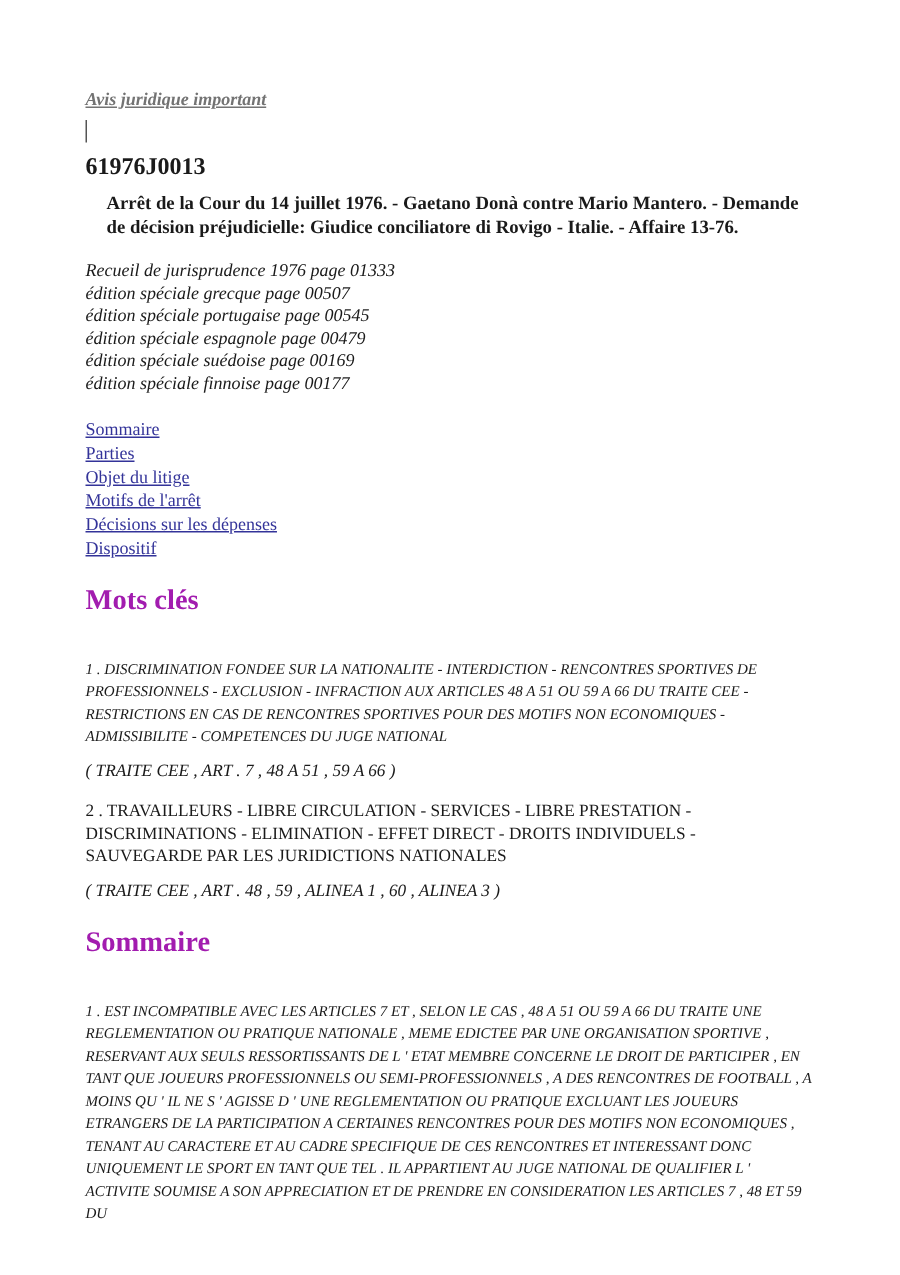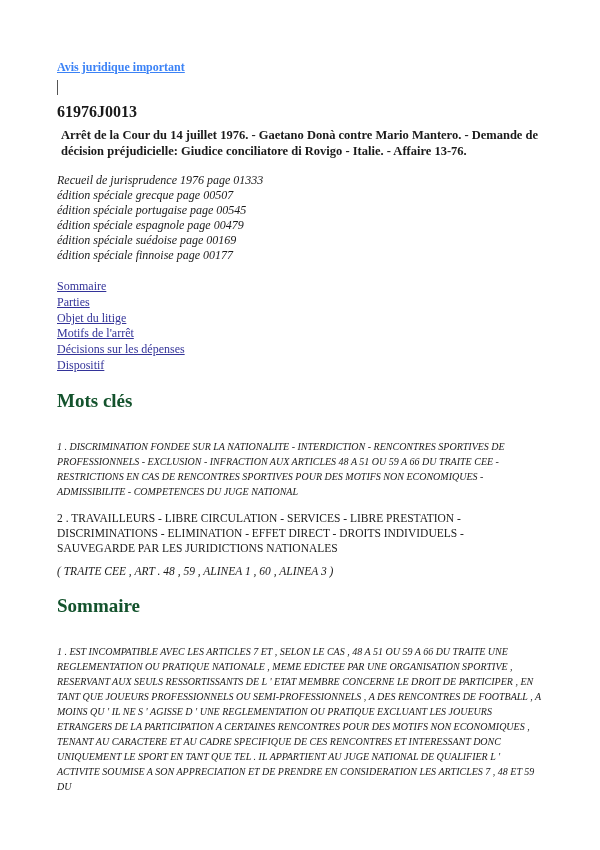--- a/index.html
+++ b/index.html
@@ -8,22 +8,23 @@
     width: 600px;
     height: 850px;
     background: #ffffff;
     font-family: "Liberation Serif", serif;
     color: #1a1a1a;
     overflow: hidden;
   }
   .page { padding: 57px 56px 0 57px; }
 
   .legal-link {
-    color: #3b82f6;
+    color: #737373;
     font-weight: bold;
+    font-style: italic;
     font-size: 12px;
     line-height: 15px;
     text-decoration: underline;
     display: inline-block;
   }
   .cursor-bar {
     width: 1px;
     height: 15px;
     background: #555555;
     margin-top: 5px;
@@ -31,21 +32,21 @@
   .celex {
     font-weight: bold;
     font-size: 16px;
     line-height: 15px;
     margin-top: 9px;
   }
   .doc-title {
     font-weight: bold;
     font-size: 12.5px;
     line-height: 16px;
-    margin: 8px 0 0 4px;
+    margin: 8px 0 0 14px;
   }
   .refs {
     font-style: italic;
     font-size: 12px;
     line-height: 15px;
     margin-top: 14px;
   }
   .toc { margin-top: 16px; }
   .toc a {
     display: block;
@@ -54,21 +55,21 @@
     line-height: 15.8px;
     text-decoration: underline;
     width: -moz-fit-content;
     width: fit-content;
   }
   h1.section {
     font-size: 19px;
     line-height: 22px;
     font-weight: bold;
     margin: 16px 0 0 0;
-    color: #14532d;
+    color: #a21caf;
   }
   p.kw {
     font-style: italic;
     font-size: 10px;
     line-height: 15px;
     margin: 27px 0 0 0;
   }
   p.cite {
     font-style: italic;
     font-size: 11.5px;
@@ -109,20 +110,21 @@
     <a href="#">Objet du litige</a>
     <a href="#">Motifs de l'arrêt</a>
     <a href="#">Décisions sur les dépenses</a>
     <a href="#">Dispositif</a>
   </nav>
 
   <h1 class="section">Mots clés</h1>
 
   <p class="kw">1 . DISCRIMINATION FONDEE SUR LA NATIONALITE - INTERDICTION - RENCONTRES SPORTIVES DE PROFESSIONNELS - EXCLUSION - INFRACTION AUX ARTICLES 48 A 51 OU 59 A 66 DU TRAITE CEE - RESTRICTIONS EN CAS DE RENCONTRES SPORTIVES POUR DES MOTIFS NON ECONOMIQUES - ADMISSIBILITE - COMPETENCES DU JUGE NATIONAL</p>
 
+  <p class="cite">( TRAITE CEE , ART . 7 , 48 A 51 , 59 A 66 )</p>
 
   <p class="kw2">2 . TRAVAILLEURS - LIBRE CIRCULATION - SERVICES - LIBRE PRESTATION - DISCRIMINATIONS - ELIMINATION - EFFET DIRECT - DROITS INDIVIDUELS - SAUVEGARDE PAR LES JURIDICTIONS NATIONALES</p>
 
   <p class="cite">( TRAITE CEE , ART . 48 , 59 , ALINEA 1 , 60 , ALINEA 3 )</p>
 
   <h1 class="section">Sommaire</h1>
 
   <p class="kw">1 . EST INCOMPATIBLE AVEC LES ARTICLES 7 ET , SELON LE CAS , 48 A 51 OU 59 A 66 DU TRAITE UNE REGLEMENTATION OU PRATIQUE NATIONALE , MEME EDICTEE PAR UNE ORGANISATION SPORTIVE , RESERVANT AUX SEULS RESSORTISSANTS DE L ' ETAT MEMBRE CONCERNE LE DROIT DE PARTICIPER , EN TANT QUE JOUEURS PROFESSIONNELS OU SEMI-PROFESSIONNELS , A DES RENCONTRES DE FOOTBALL , A MOINS QU ' IL NE S ' AGISSE D ' UNE REGLEMENTATION OU PRATIQUE EXCLUANT LES JOUEURS ETRANGERS DE LA PARTICIPATION A CERTAINES RENCONTRES POUR DES MOTIFS NON ECONOMIQUES , TENANT AU CARACTERE ET AU CADRE SPECIFIQUE DE CES RENCONTRES ET INTERESSANT DONC UNIQUEMENT LE SPORT EN TANT QUE TEL . IL APPARTIENT AU JUGE NATIONAL DE QUALIFIER L ' ACTIVITE SOUMISE A SON APPRECIATION ET DE PRENDRE EN CONSIDERATION LES ARTICLES 7 , 48 ET 59 DU</p>
 
 </div>

